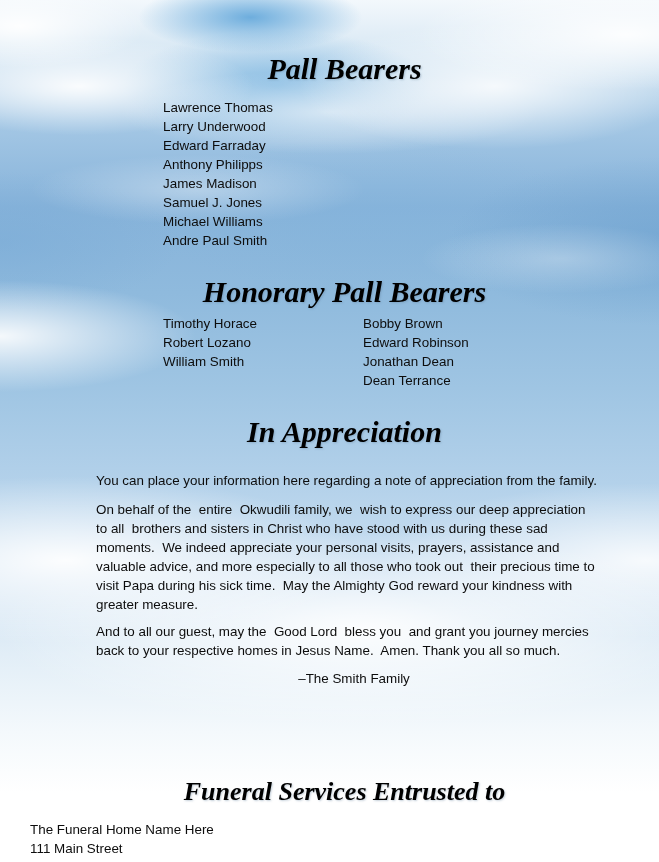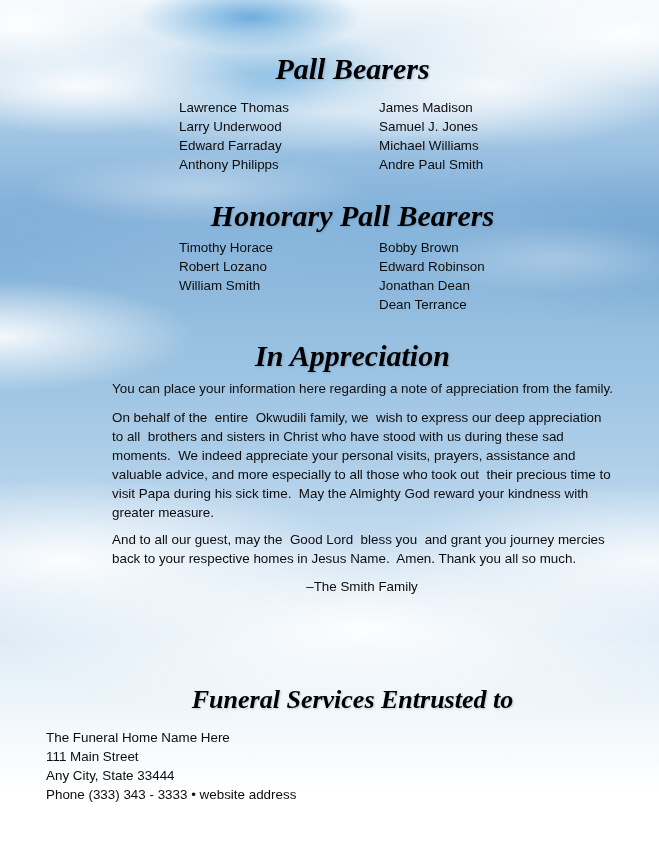--- a/index.html
+++ b/index.html
@@ -32,51 +32,51 @@
       radial-gradient(ellipse 220px 80px at 42% 10%, rgba(110,175,222,0.70), rgba(110,175,222,0) 70%),
       radial-gradient(ellipse 300px 120px at 100% 28%,rgba(104,158,205,0.55), rgba(104,158,205,0) 70%),
       radial-gradient(ellipse 260px 100px at 0% 28%, rgba(120,170,214,0.50), rgba(120,170,214,0) 70%),
       radial-gradient(ellipse 320px 110px at 55% 25%,rgba(130,180,220,0.40), rgba(130,180,220,0) 70%),
       
       linear-gradient(180deg,
         #f3f8fc 0%, #d8e8f4 6%, #a5c8e5 14%, #87b3da 24%, #8fbadd 34%,
         #9fc5e3 45%, #b3d1ea 56%, #cadff1 66%, #e2eef7 76%, #f4f9fc 85%, #ffffff 92%, #ffffff 100%);
   }
 
-  .content { position:absolute; inset:0; padding-left:46px; }
+  .content { position:absolute; inset:0; padding-left:30px; }
 
   .script-heading {
     font-family:"Liberation Serif", serif;
     font-weight:bold;
     font-style:italic;
     font-size:30px;
     line-height:37px;
     text-align:center;
     color:#000;
     text-shadow:1px 1px 2px rgba(90,120,150,0.35);
   }
   .script-heading.small { font-size:26px; line-height:32px; }
 
   .heading-pall      { margin-top:50px; }
   .names             { display:flex; margin-left:133px; }
-  .names.first       { margin-top:11px; }
+  .names.first       { margin-top:11px;flex-direction:column; }
   .heading-honorary  { margin-top:23px; }
   .names.second      { margin-top:4px; }
   .heading-appreciation { margin-top:23px; }
   .names .col-left   { width:200px; }
   .names .col-right  { width:220px; }
   .name              { font-size:13.4px; line-height:19px; }
 
   .body-text {
     margin-left:66px;
     white-space:pre;
     font-size:13.4px;
     line-height:19px;
   }
-  .para-1 { margin-top:5px; }
+  .para-1 { margin-top:21px; }
   .para-2 { margin-top:10px; }
   .para-3 { margin-top:8px; }
 
   .signature { margin-top:9px; text-align:center; padding-left:19px; }
 
   .heading-funeral { margin-top:88px; }
   .address { margin-top:12px; text-align:left; line-height:19px; white-space:pre; }
 </style>
 </head>
 <body>

